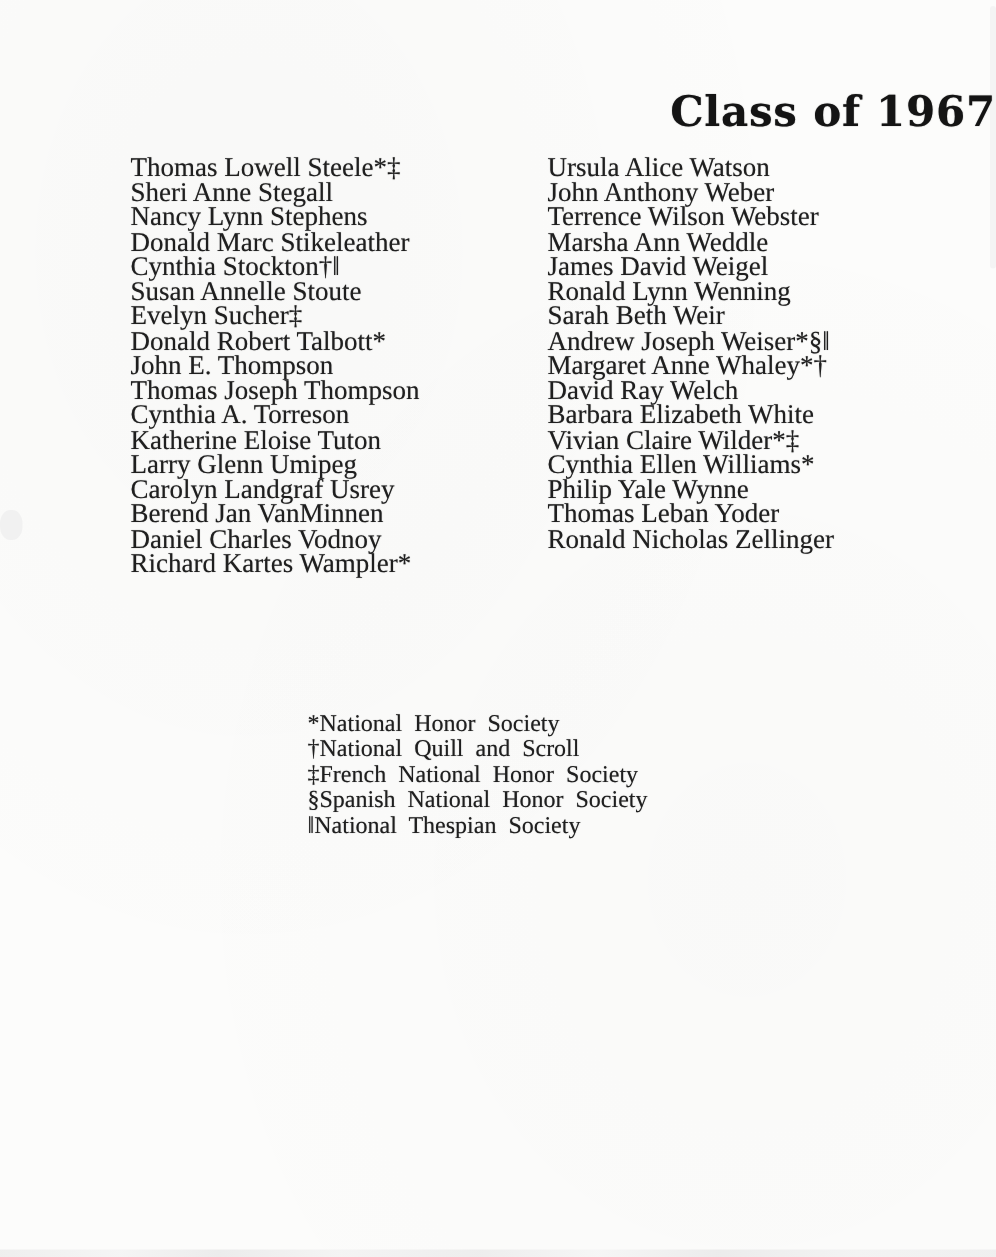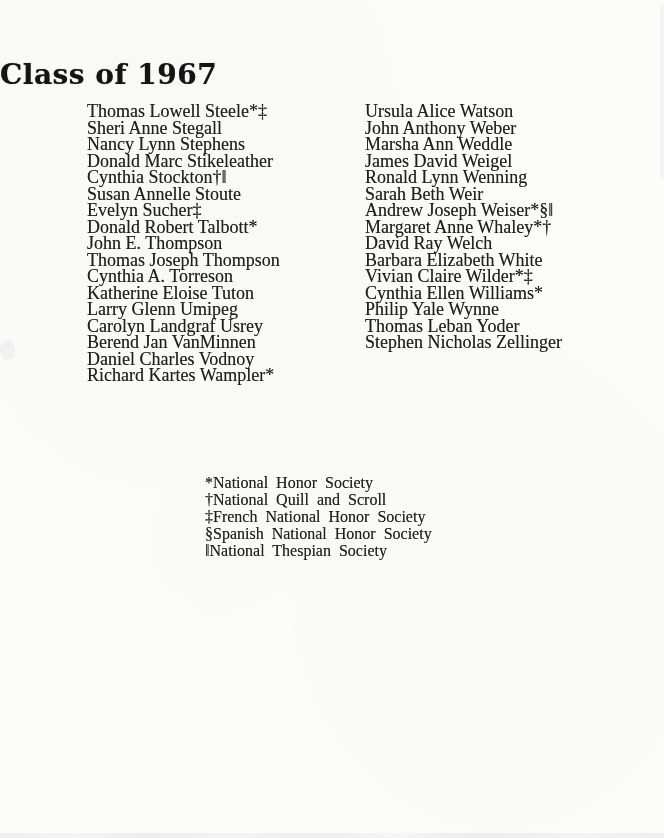--- a/index.html
+++ b/index.html
@@ -18,21 +18,21 @@
     overflow: hidden;
     font-family: "Liberation Serif", serif;
     color: #1f1f1f;
   }
   .title {
     position: absolute;
     top: 58px;
     left: 0;
     width: 100%;
     margin: 0;
-    text-align: left;
+    text-align: right;
     font-family: "DejaVu Serif", serif;
     font-weight: bold;
     font-size: 28px;
     line-height: 34px;
     letter-spacing: 0.5px;
     color: #141414;
     text-shadow: 0 0 0.7px rgba(20,20,20,0.6);
   }
   .roster-col {
     position: absolute;
@@ -100,33 +100,34 @@
       <div data-name="roster-name">Larry Glenn Umipeg</div>
       <div data-name="roster-name">Carolyn Landgraf Usrey</div>
       <div data-name="roster-name">Berend Jan VanMinnen</div>
       <div data-name="roster-name">Daniel Charles Vodnoy</div>
       <div data-name="roster-name">Richard Kartes Wampler*</div>
     </div>
 
   <div class="roster-col right" data-name="roster-column-right">
       <div data-name="roster-name">Ursula Alice Watson</div>
       <div data-name="roster-name">John Anthony Weber</div>
+      <div data-name="roster-name">Terrence Wilson Webster</div>
       <div data-name="roster-name">Marsha Ann Weddle</div>
       <div data-name="roster-name">James David Weigel</div>
       <div data-name="roster-name">Ronald Lynn Wenning</div>
       <div data-name="roster-name">Sarah Beth Weir</div>
       <div data-name="roster-name">Andrew Joseph Weiser*§‖</div>
       <div data-name="roster-name">Margaret Anne Whaley*†</div>
       <div data-name="roster-name">David Ray Welch</div>
       <div data-name="roster-name">Barbara Elizabeth White</div>
       <div data-name="roster-name">Vivian Claire Wilder*‡</div>
       <div data-name="roster-name">Cynthia Ellen Williams*</div>
       <div data-name="roster-name">Philip Yale Wynne</div>
       <div data-name="roster-name">Thomas Leban Yoder</div>
-      <div data-name="roster-name">Stephen Nicholas Zellinger</div>
+      <div data-name="roster-name">Ronald Nicholas Zellinger</div>
     </div>
 
   <div class="legend" data-name="symbol-legend">
       <div data-name="legend-item"><span data-name="legend-symbol">*</span><span data-name="legend-label">National Honor Society</span></div>
       <div data-name="legend-item"><span data-name="legend-symbol">†</span><span data-name="legend-label">National Quill and Scroll</span></div>
       <div data-name="legend-item"><span data-name="legend-symbol">‡</span><span data-name="legend-label">French National Honor Society</span></div>
       <div data-name="legend-item"><span data-name="legend-symbol">§</span><span data-name="legend-label">Spanish National Honor Society</span></div>
       <div data-name="legend-item"><span data-name="legend-symbol">‖</span><span data-name="legend-label">National Thespian Society</span></div>
     </div>
 

